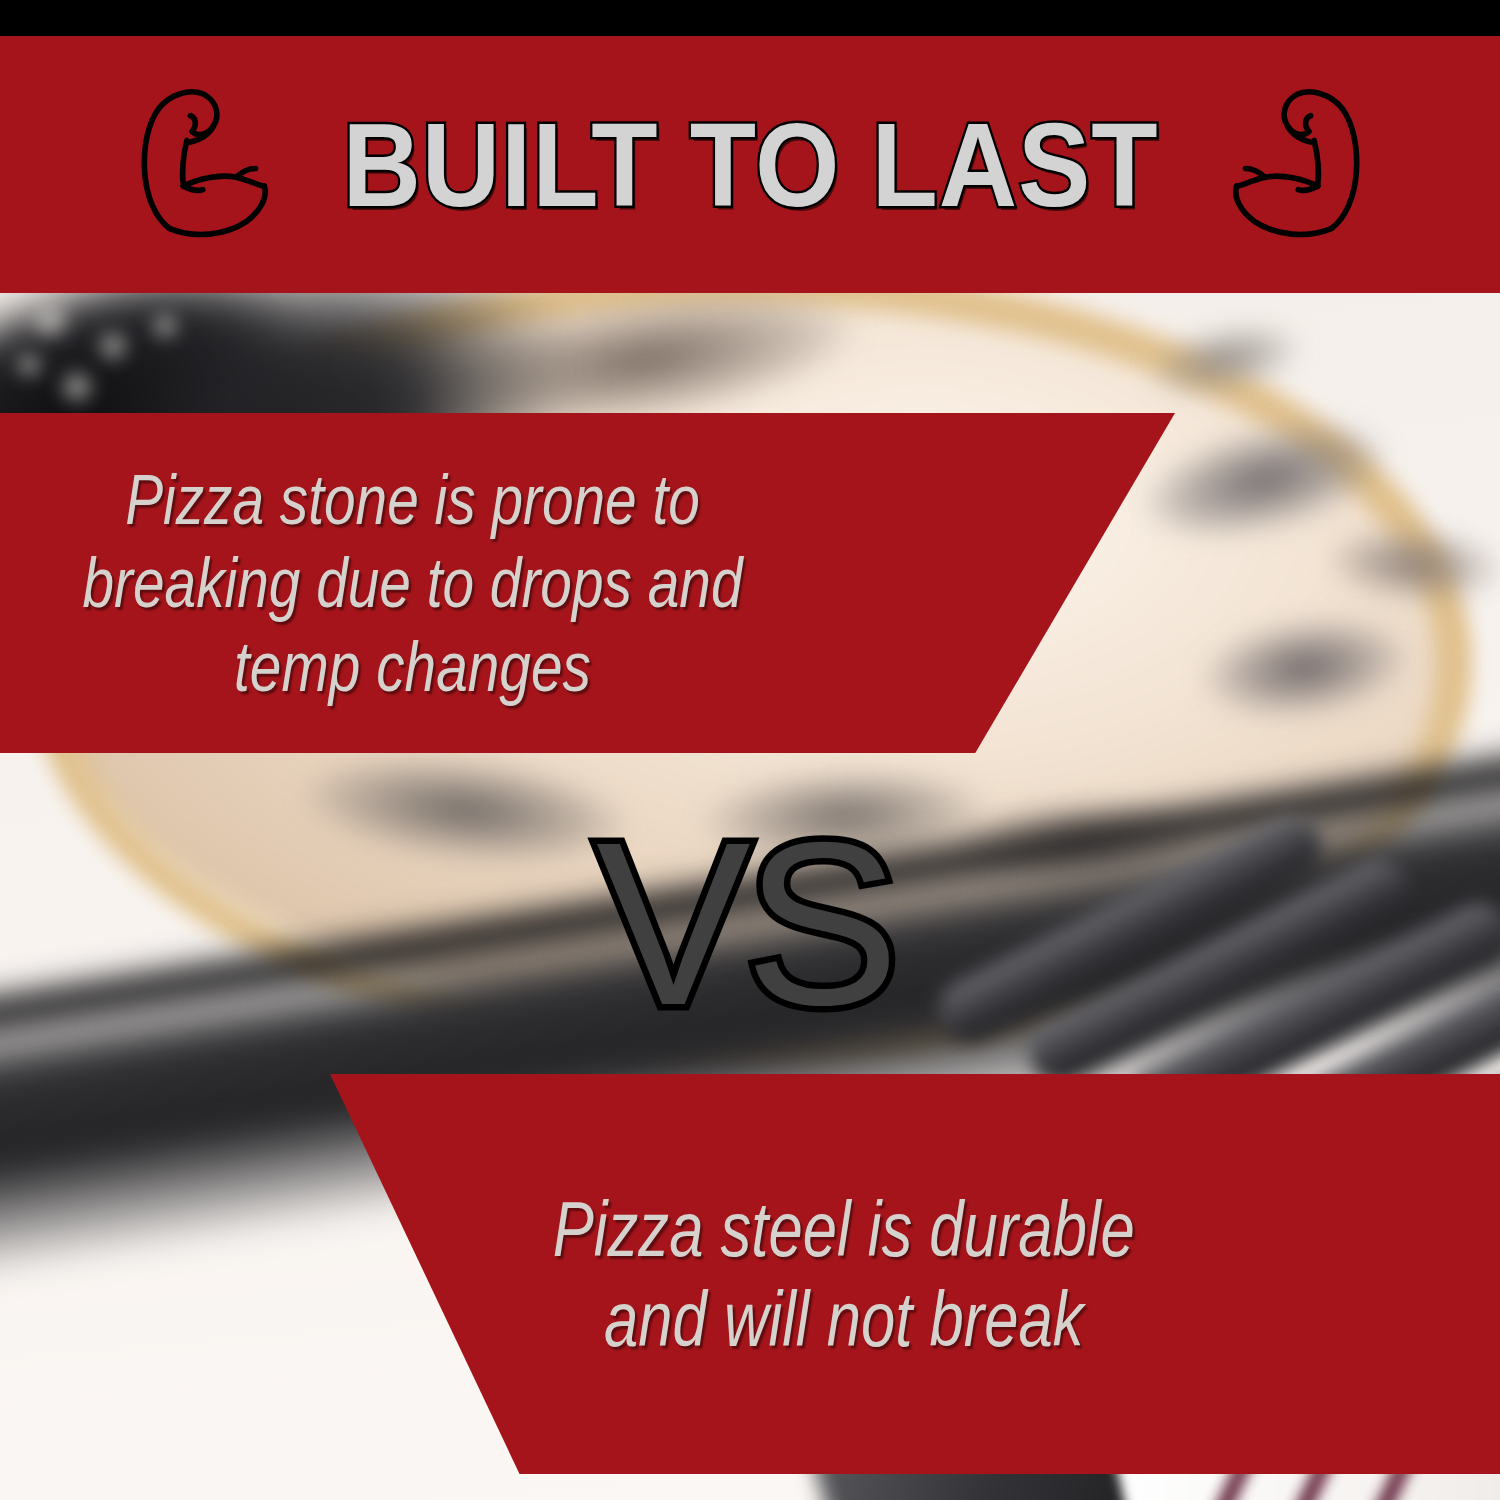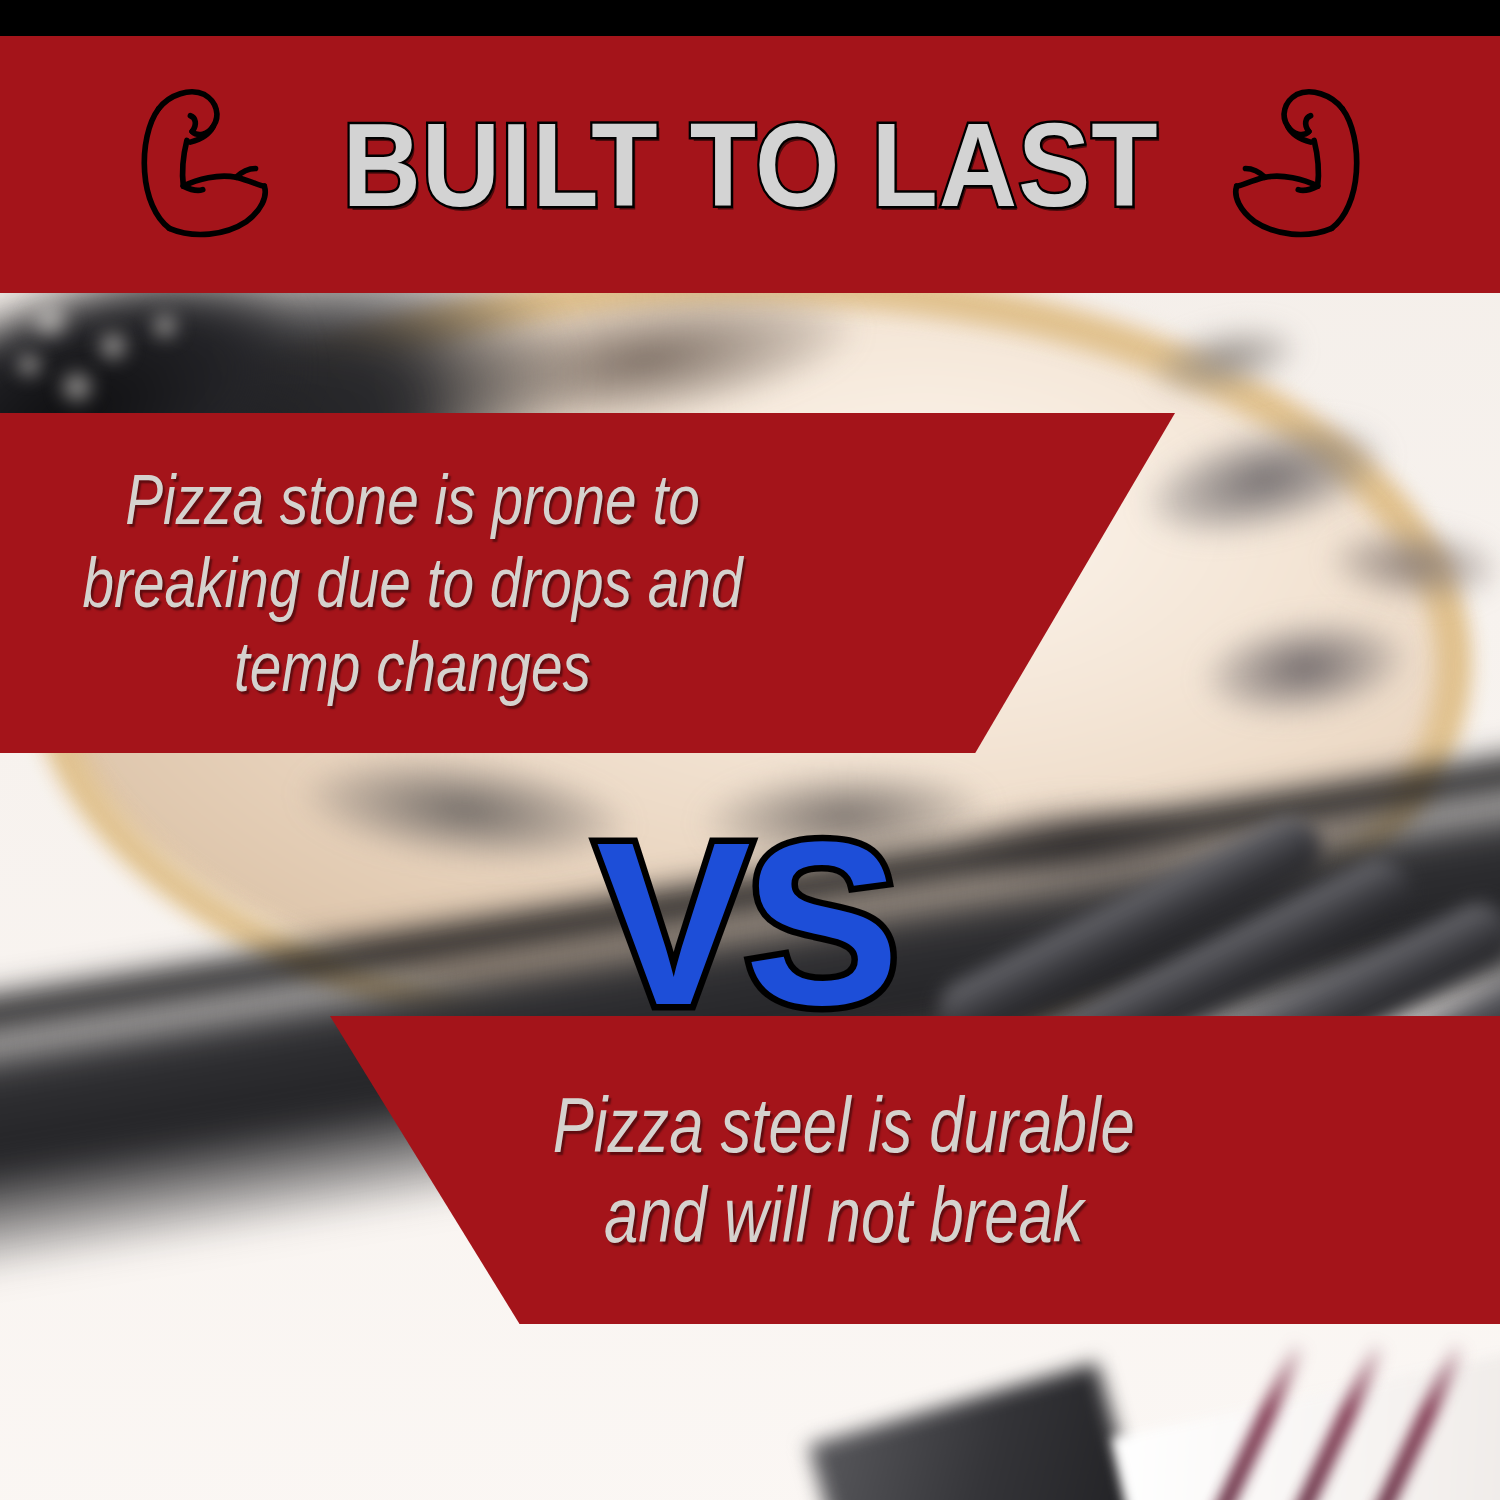--- a/index.html
+++ b/index.html
@@ -165,22 +165,22 @@
     justify-content: flex-start;
   }
   .claim-top {
     left: 0; top: 413px;
     width: 1175px; height: 340px;
     clip-path: polygon(0 0, 100% 0, 83.0% 100%, 0 100%);
     padding-right: 160px;
     box-sizing: border-box;
   }
   .claim-bottom {
-    left: 330px; top: 1016px;
-    width: 1170px; height: 308px;
+    left: 330px; top: 1074px;
+    width: 1170px; height: 400px;
     clip-path: polygon(0 0, 100% 0, 100% 100%, 16.2% 100%);
     padding-left: 150px;
     box-sizing: border-box;
   }
   .claim-text {
     color: #D5D2CE;
     font-size: 70px;
     font-style: italic;
     font-weight: 400;
     line-height: 1.17;
@@ -191,24 +191,24 @@
     font-family: "Liberation Sans", "DejaVu Sans", sans-serif;
   }
   .claim-top .claim-text { font-size: 71px; }
   .claim-bottom .claim-text { font-size: 77px; }
 
   
   .vs-badge {
     position: absolute;
     left: 596px; top: 808px;
     font-size: 232px;
-    font-weight: 700;
+    font-weight: 400;
     line-height: 1;
     letter-spacing: -6px;
-    color: #1d4ed8;
+    color: #404040;
     -webkit-text-stroke: 13px #000000;
     paint-order: stroke fill;
     font-family: "Liberation Sans", "DejaVu Sans", sans-serif;
   }
 </style>
 </head>
 <body>
 
 <div id="stage">
 

